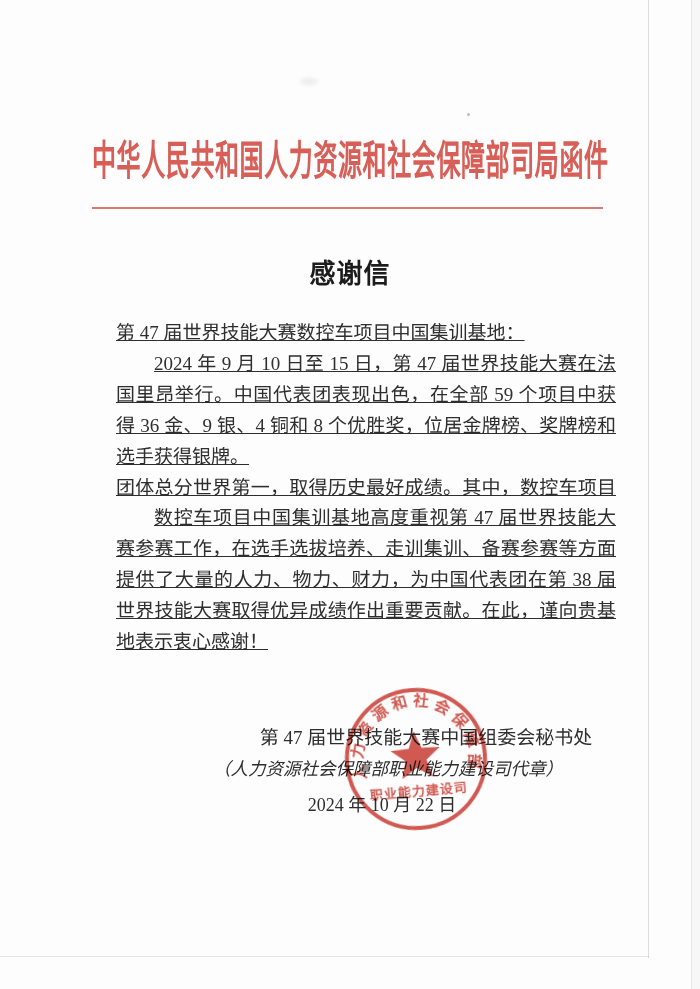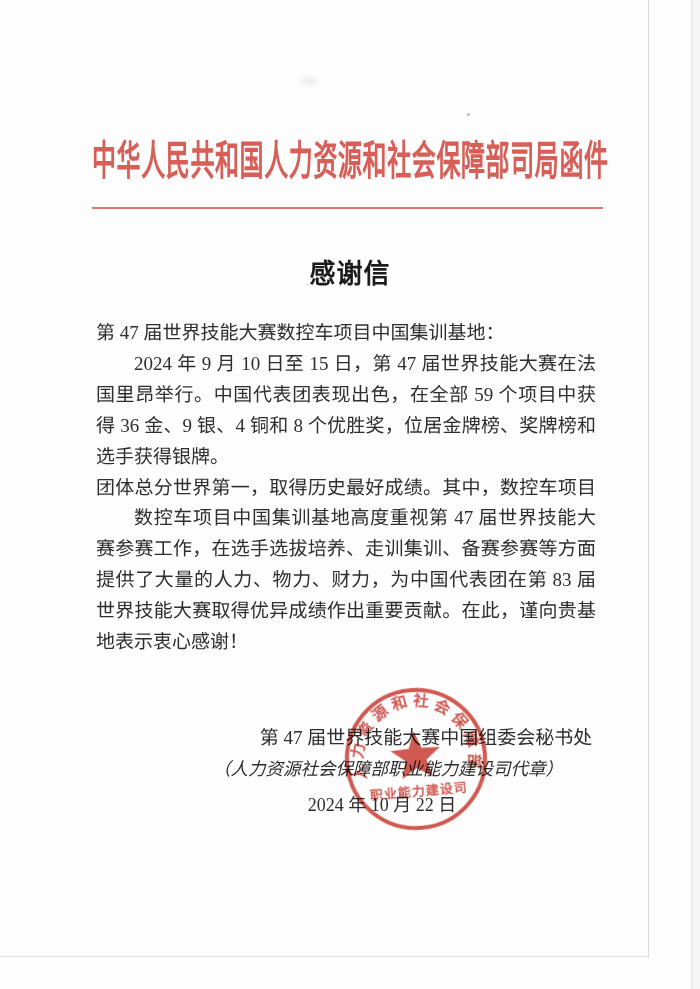--- a/index.html
+++ b/index.html
@@ -44,22 +44,22 @@
   
   .doc-title{
     position:absolute;left:100px;top:252px;width:500px;
     text-align:center;font-size:26px;font-weight:bold;color:#1c1c1c;
     transform:scaleY(1.05);transform-origin:50% 0;
     letter-spacing:1px;
   }
 
   
   .body-block{
-    position:absolute;left:96px;top:318px;width:500px;
-    font-size:19px;line-height:30.9px;color:var(--body-text);
+    position:absolute;left:116px;top:318px;width:500px;
+    font-size:19px;line-height:30.9px;color:var(--body-text);text-decoration:underline;
   }
   .line{width:100%;}
   .line.justify{text-align:justify;text-align-last:justify;}
   .line.indent{padding-left:38px;}
 
   
   .sig{position:absolute;white-space:nowrap;color:var(--body-text);}
   .sig-org{top:722px;left:380px;transform:translateX(-50%);font-size:19px;margin-left:46px;}
   .sig-note{top:755px;left:388px;transform:translateX(-50%);font-size:17.5px;font-style:italic;}
   .sig-date{top:790px;left:382px;transform:translateX(-50%);font-size:18px;}
@@ -91,21 +91,21 @@
 
   <div class="body-block">
     <div class="line">第 47 届世界技能大赛数控车项目中国集训基地：</div>
     <div class="line indent justify">2024 年 9 月 10 日至 15 日，第 47 届世界技能大赛在法</div>
     <div class="line justify">国里昂举行。中国代表团表现出色，在全部 59 个项目中获</div>
     <div class="line justify">得 36 金、9 银、4 铜和 8 个优胜奖，位居金牌榜、奖牌榜和</div>
     <div class="line">选手获得银牌。</div>
     <div class="line justify">团体总分世界第一，取得历史最好成绩。其中，数控车项目</div>
     <div class="line indent justify">数控车项目中国集训基地高度重视第 47 届世界技能大</div>
     <div class="line justify">赛参赛工作，在选手选拔培养、走训集训、备赛参赛等方面</div>
-    <div class="line justify">提供了大量的人力、物力、财力，为中国代表团在第 83 届</div>
+    <div class="line justify">提供了大量的人力、物力、财力，为中国代表团在第 38 届</div>
     <div class="line justify">世界技能大赛取得优异成绩作出重要贡献。在此，谨向贵基</div>
     <div class="line">地表示衷心感谢！</div>
   </div>
 
   <div class="sig sig-org">第 47 届世界技能大赛中国组委会秘书处</div>
   <div class="sig sig-note">（人力资源社会保障部职业能力建设司代章）</div>
   <div class="sig sig-date">2024 年 10 月 22 日</div>
 
   <svg class="seal" viewBox="0 0 150 150" aria-hidden="true">
     <circle cx="75" cy="75" r="69"></circle>

